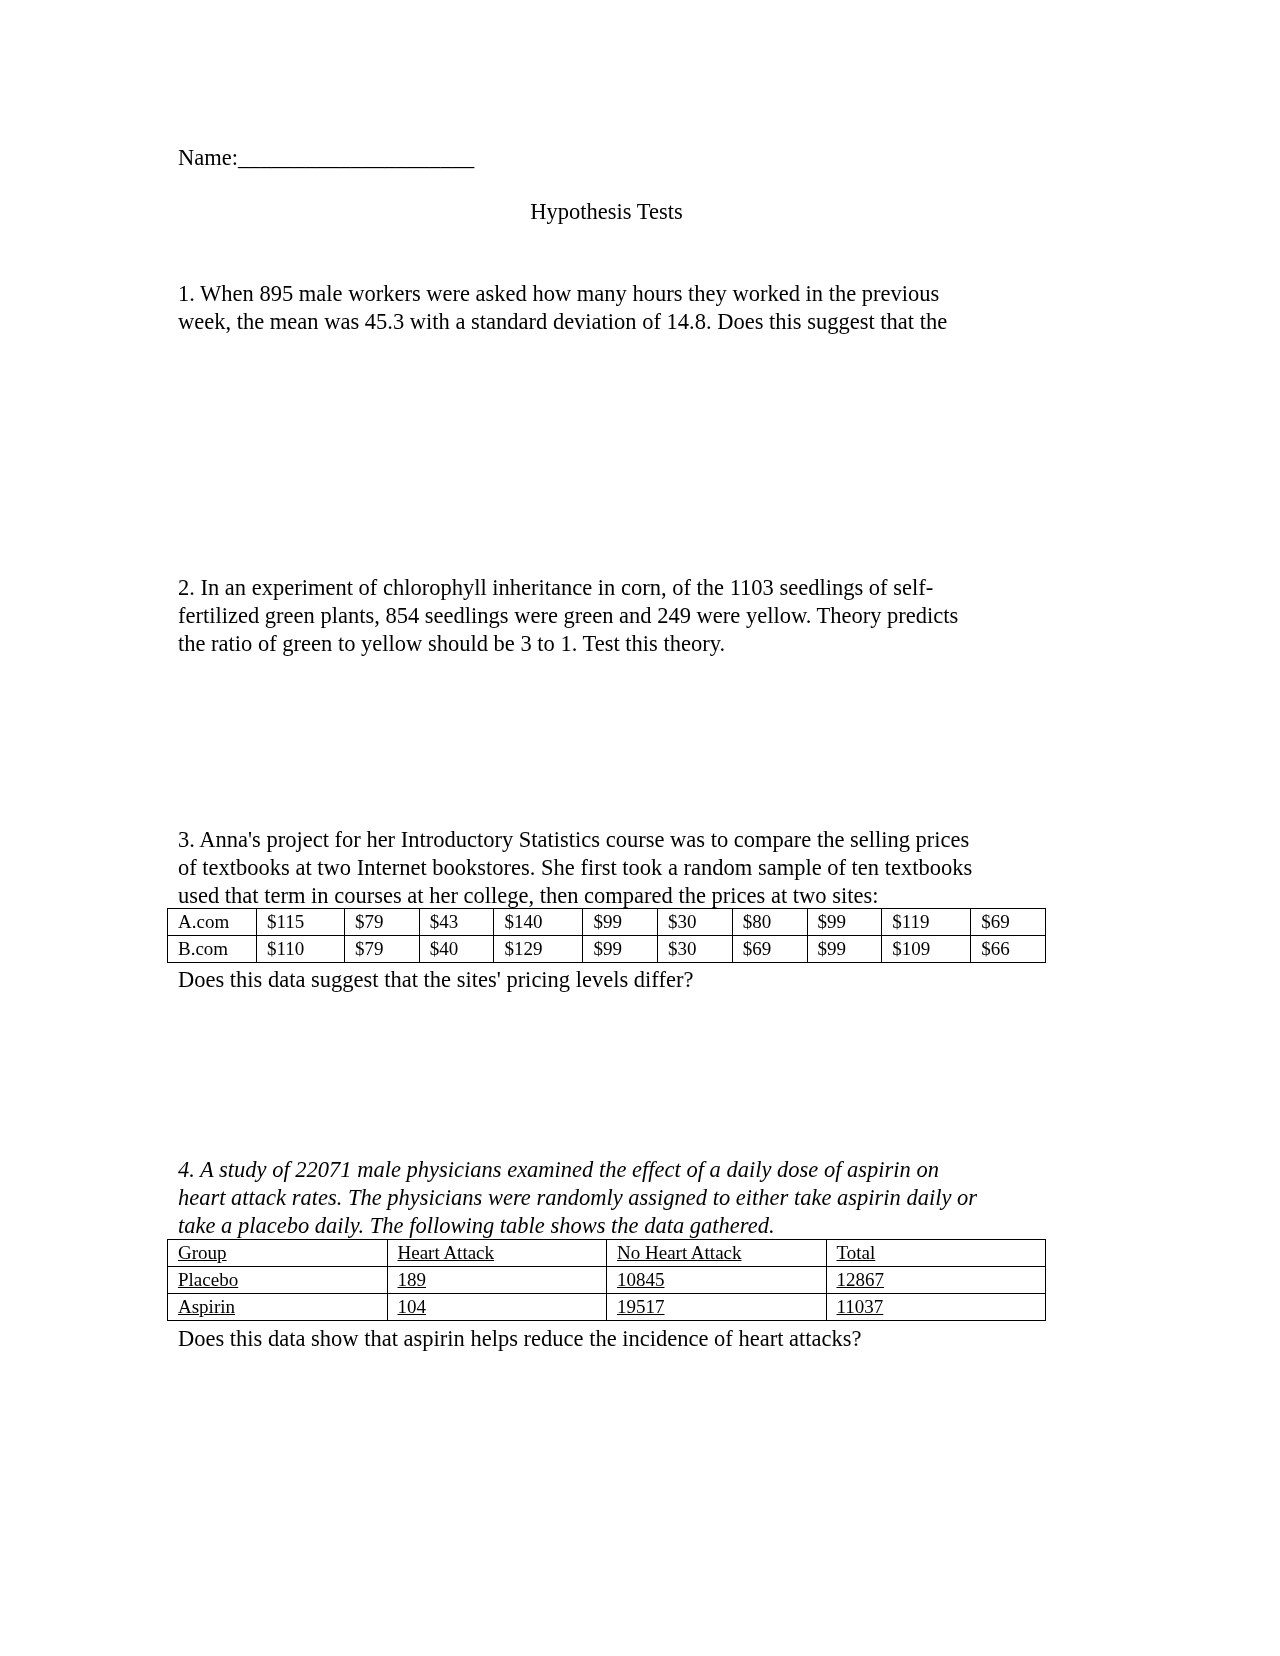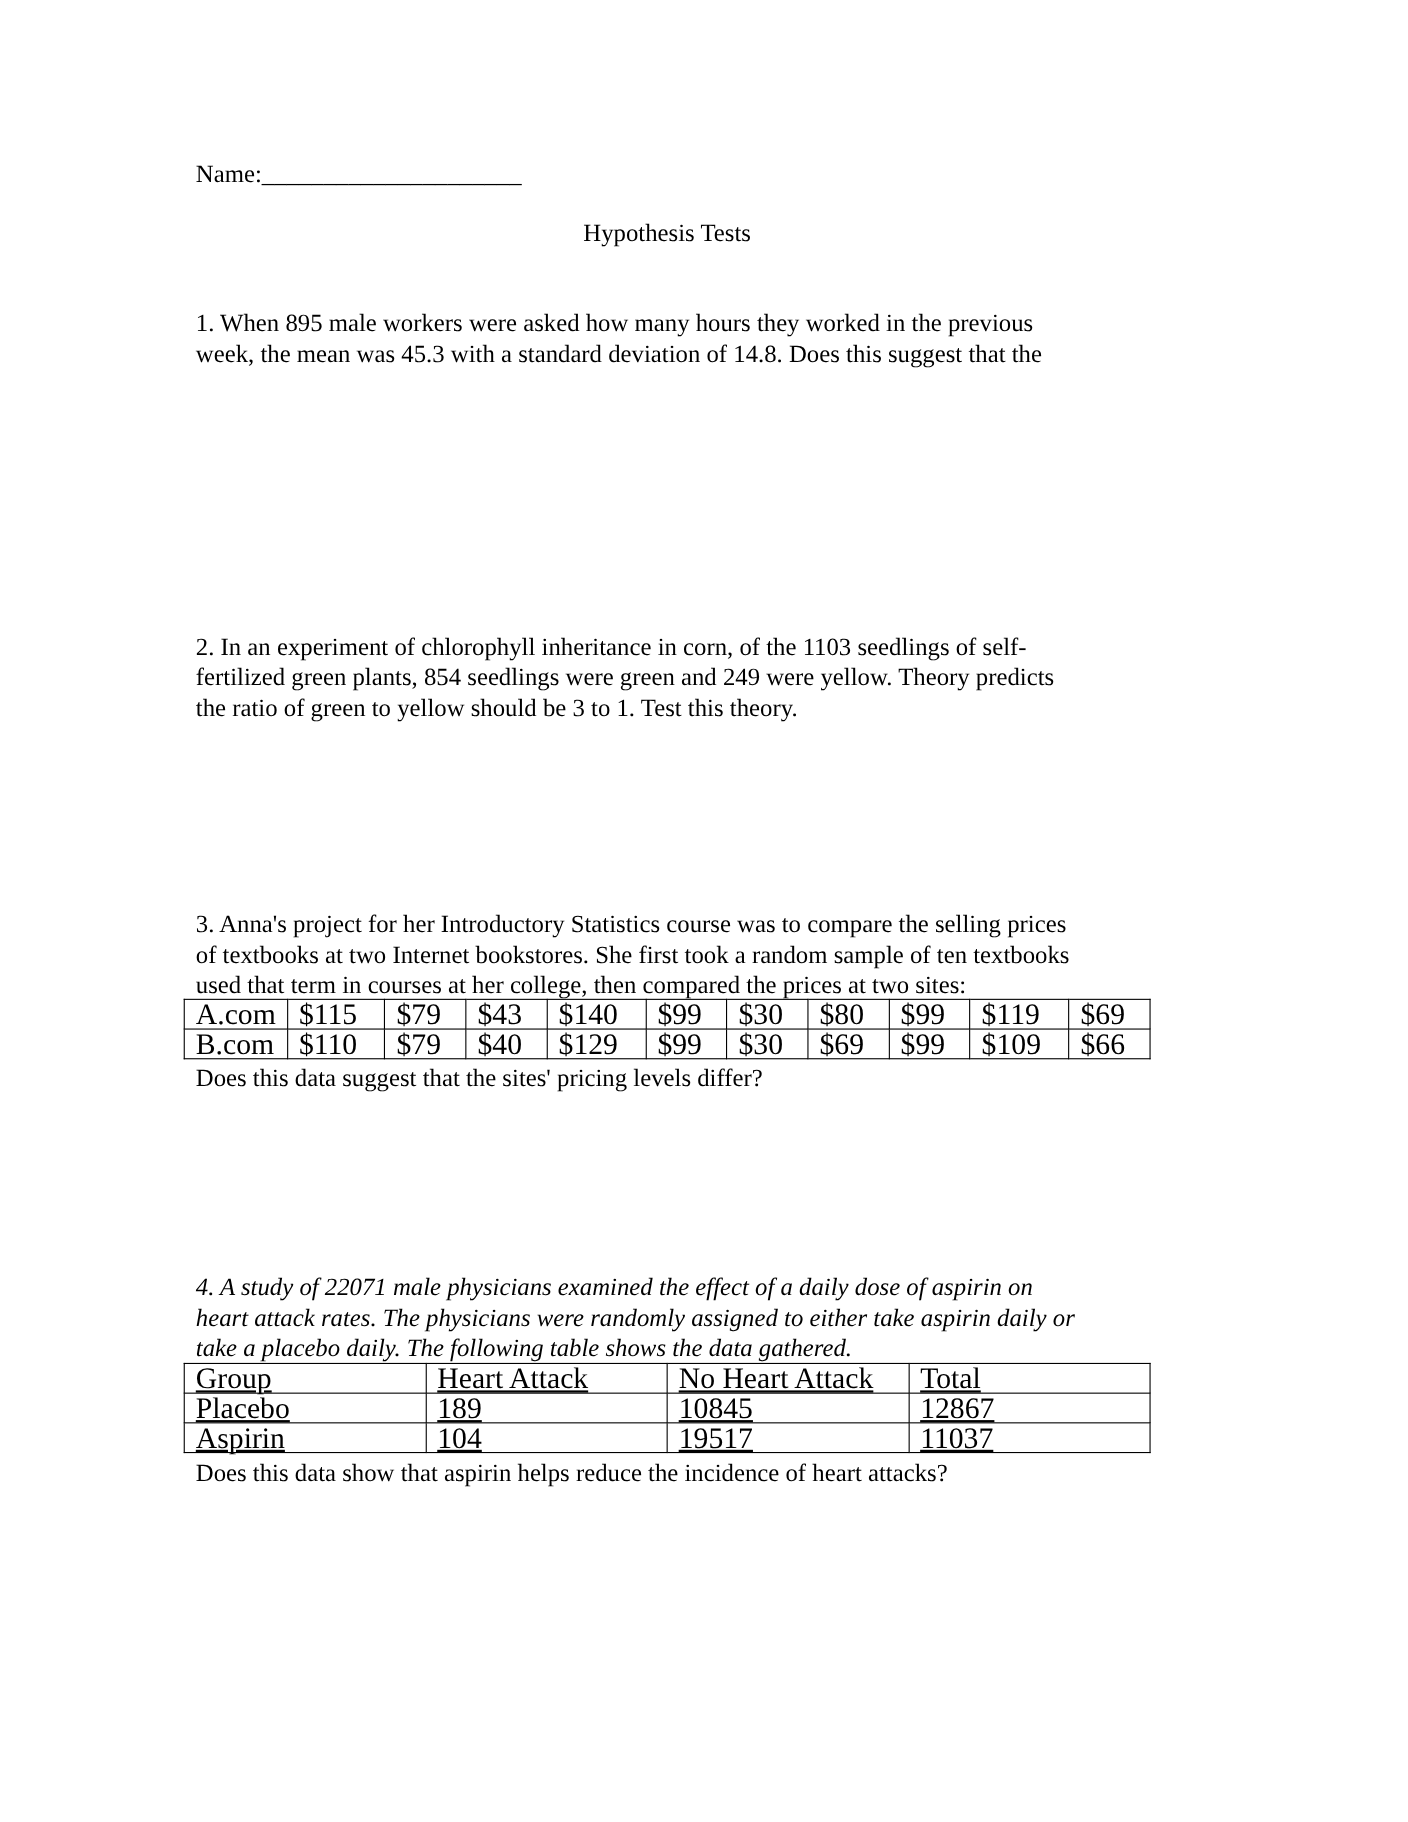--- a/index.html
+++ b/index.html
@@ -33,21 +33,21 @@
     }
     .q-text { margin: 0; }
     .q1 { top: 280px; }
     .q2 { top: 574px; }
     .q3 { top: 826px; }
     .q4 { top: 1156px; font-style: italic; }
 
     table.data {
       border-collapse: collapse;
       position: absolute;
-      font-size: 27px;
+      font-size: 19px;
       line-height: 26px;
     }
     table.data td {
       border: 1.5px solid #000000;
       padding: 0 10px;
       height: 26px;
       vertical-align: middle;
       white-space: nowrap;
     }
     .price-table {

